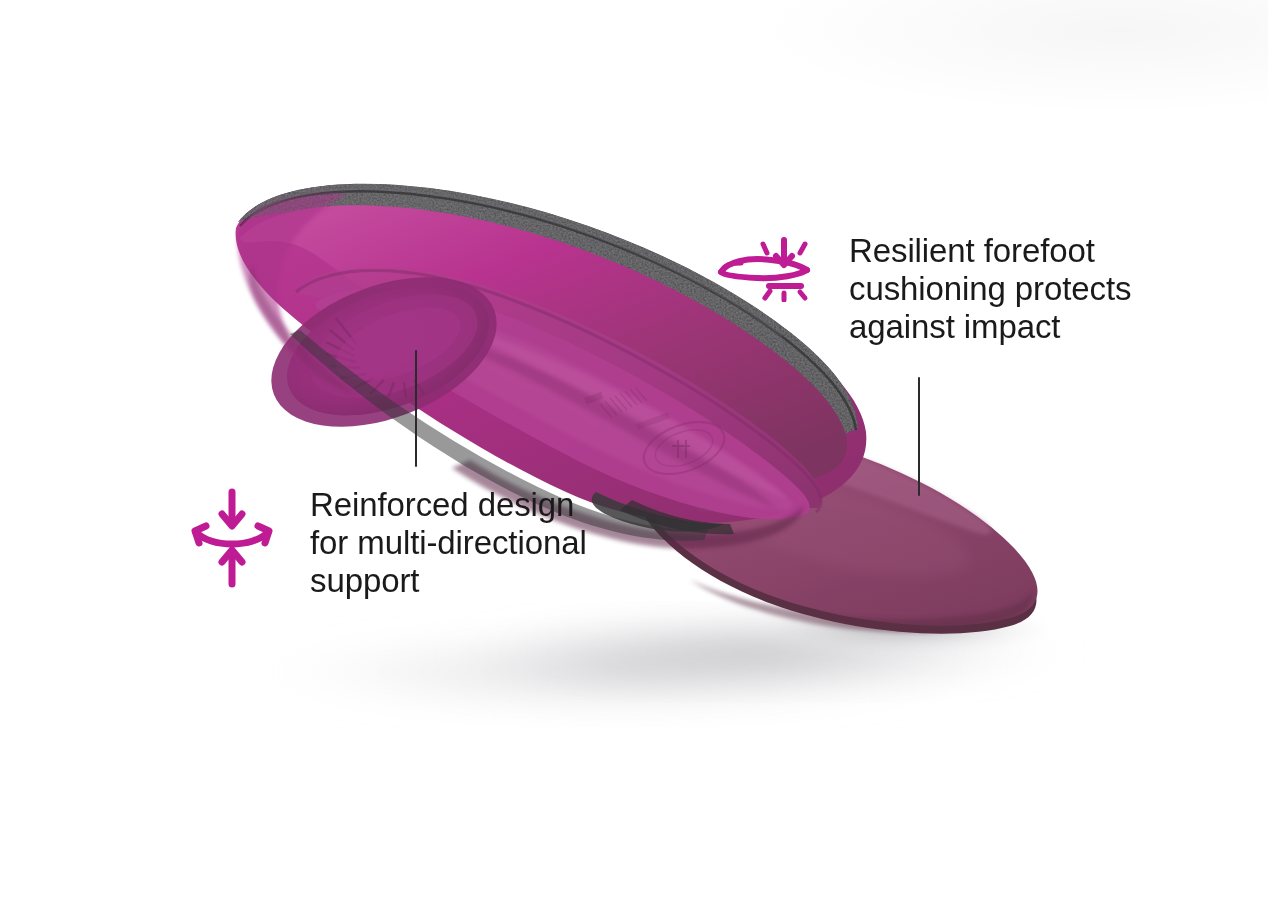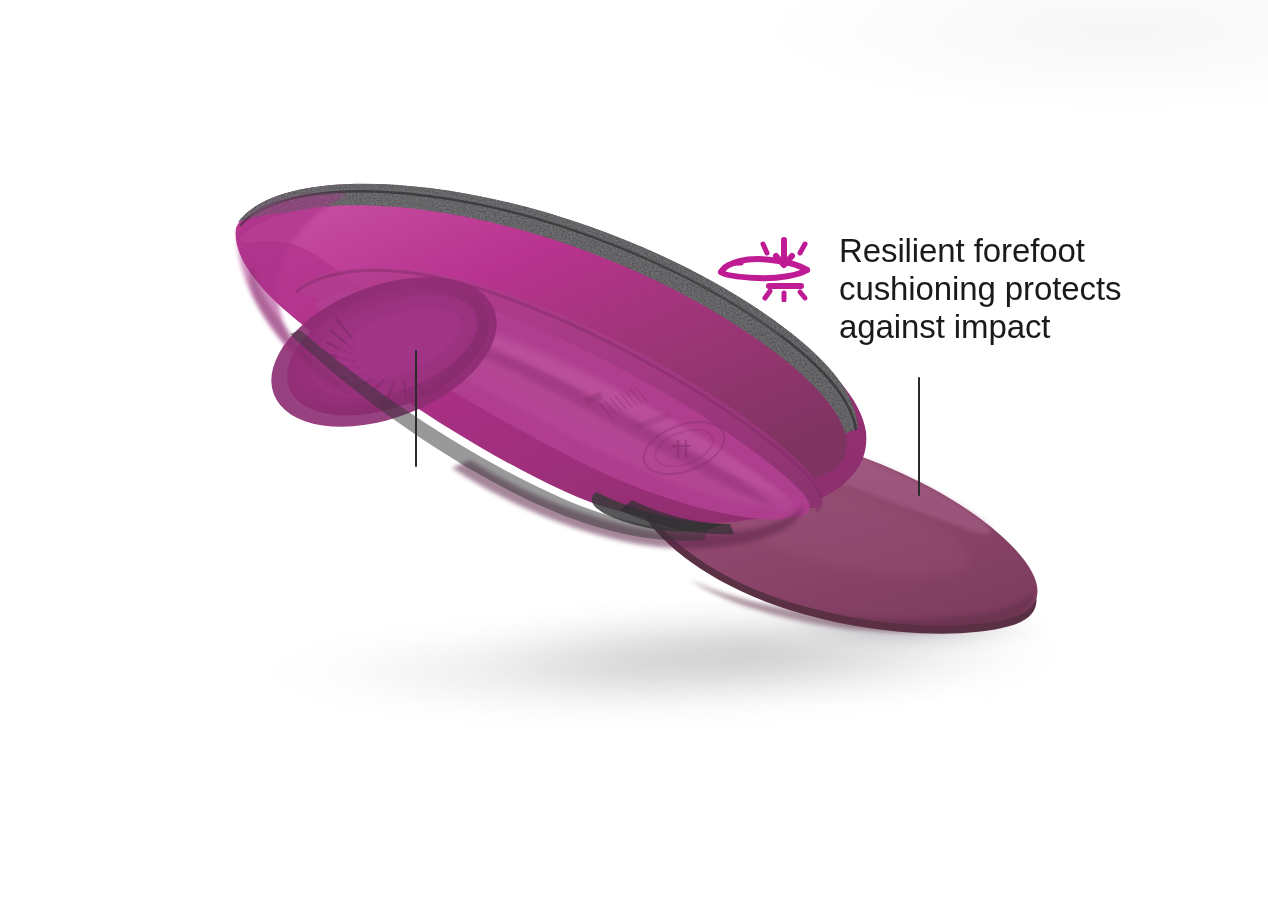--- a/index.html
+++ b/index.html
@@ -21,21 +21,21 @@
 
   
   #product-art{
     position:absolute;left:0;top:0;
     width:1268px;height:921px;
     pointer-events:none;
   }
 
   
   .callout{position:absolute;}
-  .callout-row{display:flex;align-items:flex-start;gap:22px;}
+  .callout-row{display:flex;align-items:flex-start;gap:32px;}
   .callout-icon{flex:0 0 auto;display:block;}
   .callout-text{
     font-size:33px;
     line-height:38px;
     color:#1a1a1a;
     letter-spacing:-0.1px;
     white-space:pre-line;
     font-weight:400;
   }
 
@@ -279,14 +279,35 @@
           <path d="M71,68 L71,61" stroke-width="5"></path>
           <path d="M92,66 L87,60" stroke-width="5"></path>
         </g>
       </svg>
       <div class="callout-text">Resilient forefoot
 cushioning protects
 against impact</div>
     </div>
   </div>
 
+  <div class="callout" id="callout-support">
+    <div class="callout-row">
+      <svg class="callout-icon" width="92" height="104" viewBox="0 0 92 104">
+        <g stroke="#bf1b94" fill="none" stroke-linecap="round" stroke-linejoin="round">
+
+          <path d="M46,6 L46,36" stroke-width="7"></path>
+          <path d="M36,28 L46,40 L56,28" stroke-width="7"></path>
+
+          <path d="M10,46 C24,62 68,62 82,46" stroke-width="7"></path>
+          <path d="M20,40 L9,45 L13,57" stroke-width="7"></path>
+          <path d="M72,40 L83,45 L79,57" stroke-width="7"></path>
+
+          <path d="M46,98 L46,68" stroke-width="7"></path>
+          <path d="M36,76 L46,64 L56,76" stroke-width="7"></path>
+        </g>
+      </svg>
+      <div class="callout-text">Reinforced design
+for multi-directional
+support</div>
+    </div>
+  </div>
 
 </div>
 
 </body></html>

